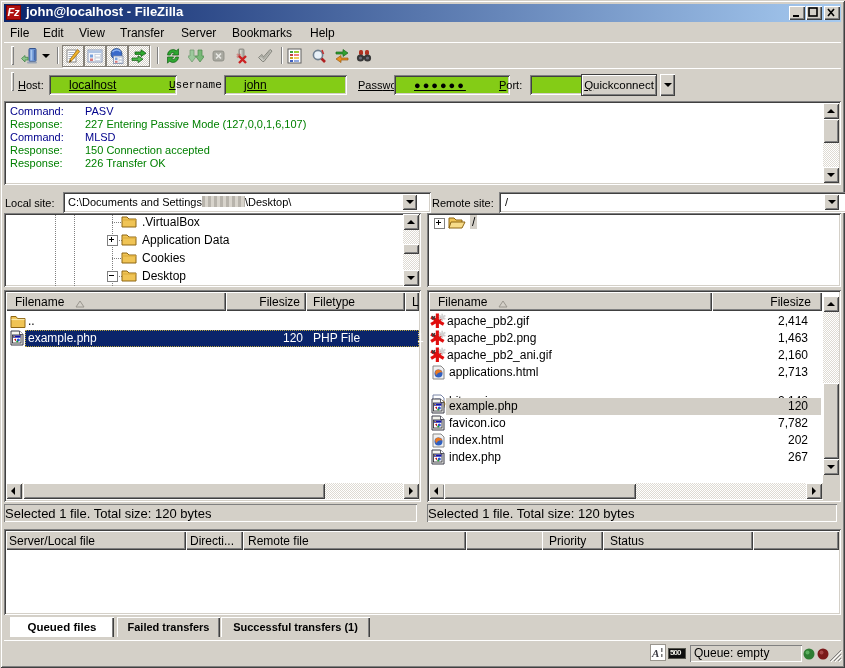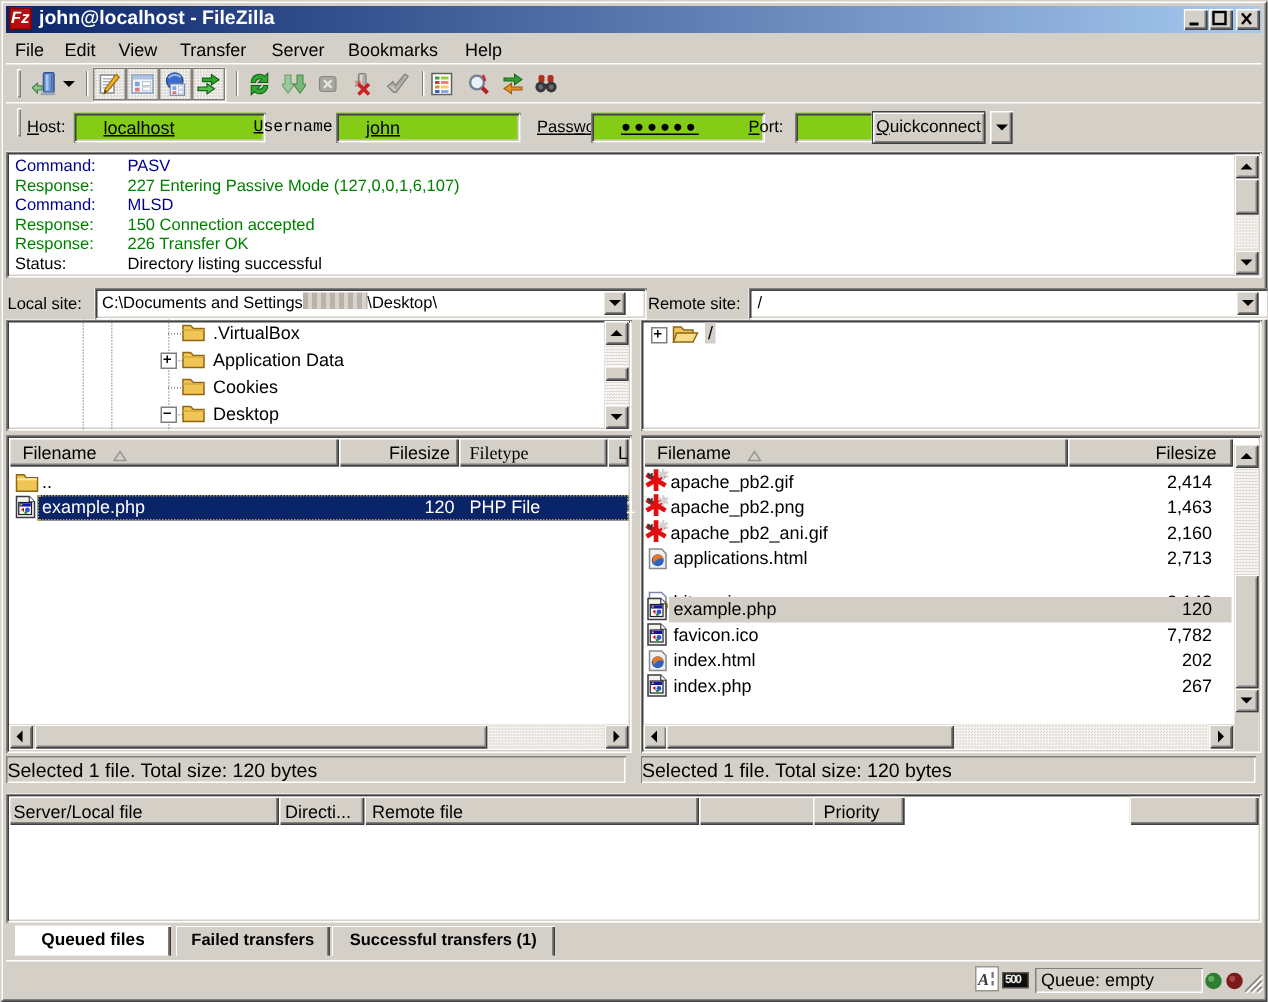--- a/index.html
+++ b/index.html
@@ -245,21 +245,20 @@
      <div class="arrow" style="left:4px;top:9px;border-left:4px solid transparent;border-right:4px solid transparent;border-top:4px solid #000;"></div>
   </div>
 </div>
 
 <div class="abs log">
   <div class="logline cmd" style="top:4px;">Command:<b>PASV</b></div>
   <div class="logline rsp" style="top:17px;">Response:<b>227 Entering Passive Mode (127,0,0,1,6,107)</b></div>
   <div class="logline cmd" style="top:30px;">Command:<b>MLSD</b></div>
   <div class="logline rsp" style="top:43px;">Response:<b>150 Connection accepted</b></div>
   <div class="logline rsp" style="top:56px;">Response:<b>226 Transfer OK</b></div>
-  <div class="logline sts" style="top:69px;">Status:<b>Directory listing successful</b></div>
 </div>
 
 <div class="abs sb sbtrack" style="left:823px;top:103px;width:16px;height:80px;">
   <div class="sbbtn" style="left:0;top:0;">
       <div class="arrow" style="left:4px;top:6px;border-left:4px solid transparent;border-right:4px solid transparent;border-bottom:4px solid #000;"></div>
     </div>
   <div class="sbthumb" style="left:0;top:16px;width:16px;height:24px;"></div>
   <div class="sbbtn" style="left:0;top:64px;">
       <div class="arrow" style="left:4px;top:6px;border-left:4px solid transparent;border-right:4px solid transparent;border-top:4px solid #000;"></div>
     </div>
@@ -334,21 +333,21 @@
   box-shadow: inset 1px 1px 0 #808080, inset -1px -1px 0 #FFFFFF, inset 2px 2px 0 #404040, inset -2px -2px 0 #D4D0C8;">
   <div class="hdr" style="left:2px;top:2px;width:220px;height:19px;">
       <span style="position:absolute;left:9px;">Filename</span>
     <svg style="position:absolute;left:69px;top:8px;" width="10" height="8">
         <path d="M5 1 L9 7 L1 7 Z" fill="none" stroke="#9A968E" stroke-width="1"></path>
       </svg>
     </div>
   <div class="hdr" style="left:222px;top:2px;width:80px;height:19px;">
       <span style="position:absolute;right:6px;">Filesize</span>
     </div>
-  <div class="hdr" style="left:302px;top:2px;width:99px;height:19px;font-family:Liberation Serif, serif;">
+  <div class="hdr" style="left:302px;top:2px;width:99px;height:19px;">
       <span style="position:absolute;left:7px;">Filetype</span>
     </div>
   <div class="hdr" style="left:401px;top:2px;width:14px;height:19px;">
       <span style="position:absolute;left:7px;">L</span>
     </div>
   <div class="row" style="left:2px;top:23px;width:413px;">
     <svg class="abs" style="left:4px;top:1px;" width="16" height="15" viewBox="0 0 16 15">
         <path d="M1 13.5 L1 2.5 L6 2.5 L7.5 4.5 L15 4.5 L15 13.5 Z" fill="#F0C455" stroke="#8E6614" stroke-width="1"></path>
         <path d="M1.5 5.5 L14.5 5.5" stroke="#F9E9A8" stroke-width="1.2"></path>
       </svg>
@@ -517,20 +516,23 @@
     </div>
   <div class="hdr" style="left:239px;top:2px;width:223px;height:19px;">
       <span style="position:absolute;left:5px;">Remote file</span>
     </div>
   <div class="hdr" style="left:462px;top:2px;width:76px;height:19px;padding-left:44px;">
       <span style="position:absolute;right:7px;">Size</span>
     </div>
   <div class="hdr" style="left:538px;top:2px;width:61px;height:19px;">
       <span style="position:absolute;left:7px;">Priority</span>
     </div>
+  <div class="hdr" style="left:599px;top:2px;width:150px;height:19px;">
+      <span style="position:absolute;left:7px;">Status</span>
+    </div>
   <div class="hdr" style="left:749px;top:2px;width:86px;height:19px;"></div>
 </div>
 
 <div class="tab active" style="left:10px;width:104px;">Queued files</div>
 <div class="tab" style="left:117px;width:103px;">Failed transfers</div>
 <div class="tab" style="left:221px;width:149px;">Successful transfers (1)</div>
 
 <div class="abs" style="left:4px;top:640px;width:837px;height:24px;background:#D4D0C8;border-top:1px solid #FFFFFF;">
   <div class="abs" style="left:647px;top:4px;width:14px;height:15px;background:#fff;box-shadow:0 0 0 1px #9A968E;">
     <svg width="14" height="15">

